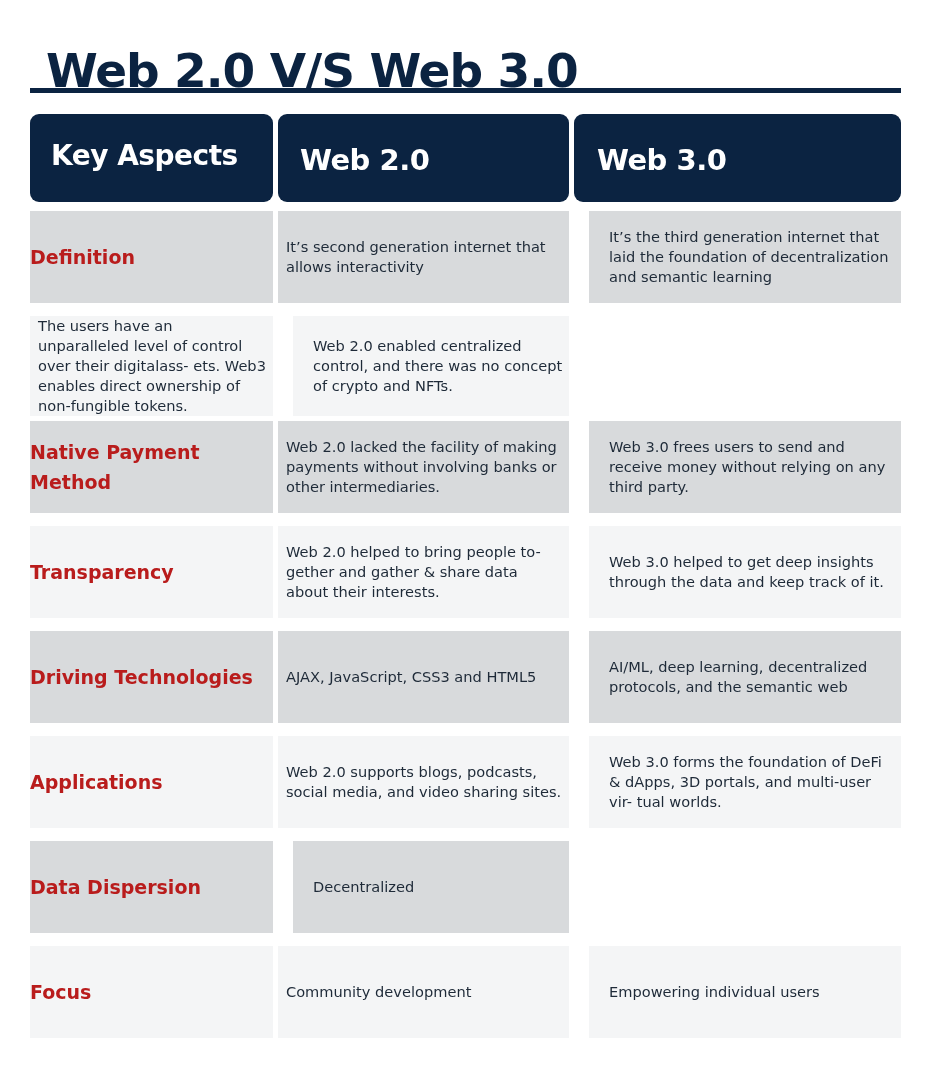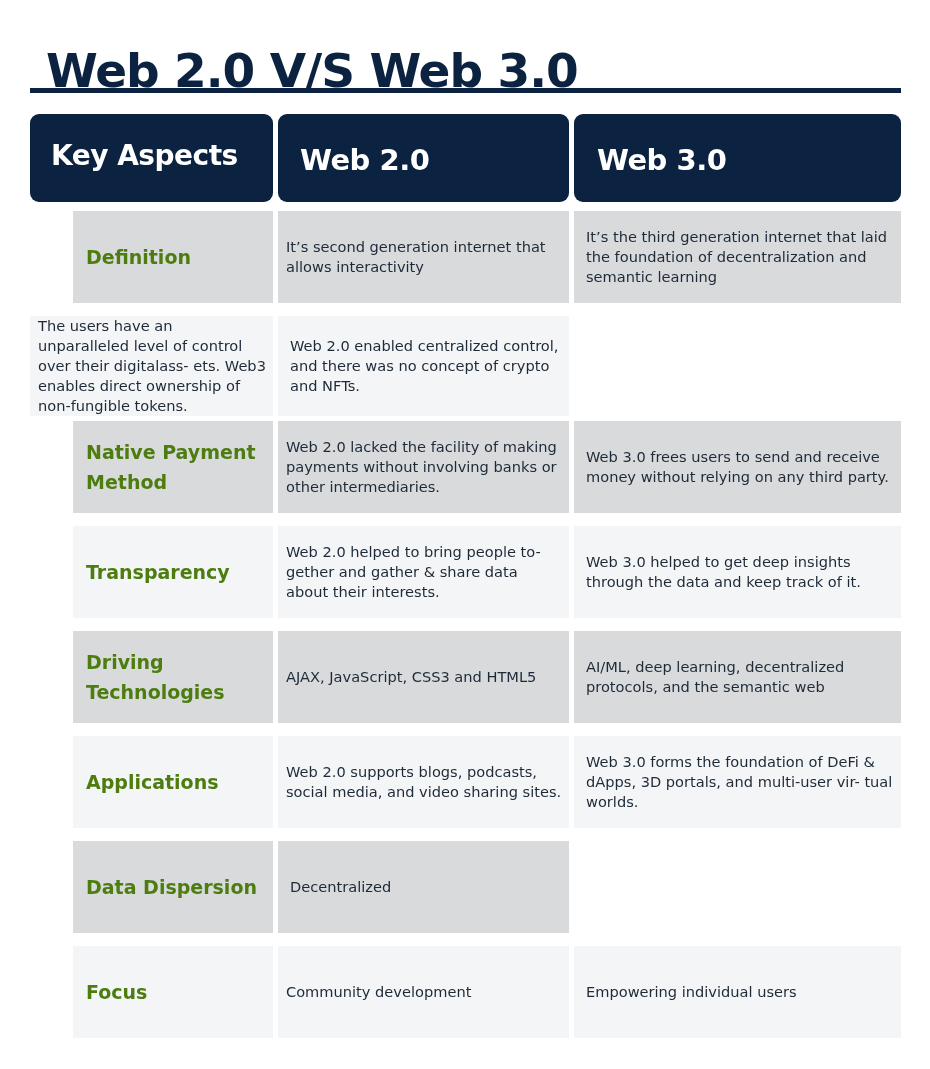--- a/index.html
+++ b/index.html
@@ -73,36 +73,35 @@
       margin-bottom: 13px;
     }
     .row.dark .cell { background: #d8dadc; }
     .row.light .cell { background: #f4f5f6; }
     .cell {
       display: flex;
       align-items: center;
       box-sizing: border-box;
     }
     .cell.aspect {
-      padding-left: 13px;
       font-weight: 700;
       font-size: 19px;
       line-height: 30px;
-      color: #4d7c0f;
-      margin-left: 43px;
+      color: #b91c1c;
     }
     .cell.val {
       padding-left: 8px;
       padding-right: 6px;
       font-size: 14.6px;
       line-height: 20px;
       color: #1e2a38;
     }
     .cell.val.c3 {
-      padding-left: 12px;
+      padding-left: 20px;
+      margin-left: 15px;
     }
   </style>
 </head>
 <body>
 
 <h1 class="title">Web 2.0 V/S Web 3.0</h1>
 <div class="rule"></div>
 
 <div class="grid">
   <div class="hdr-row">

